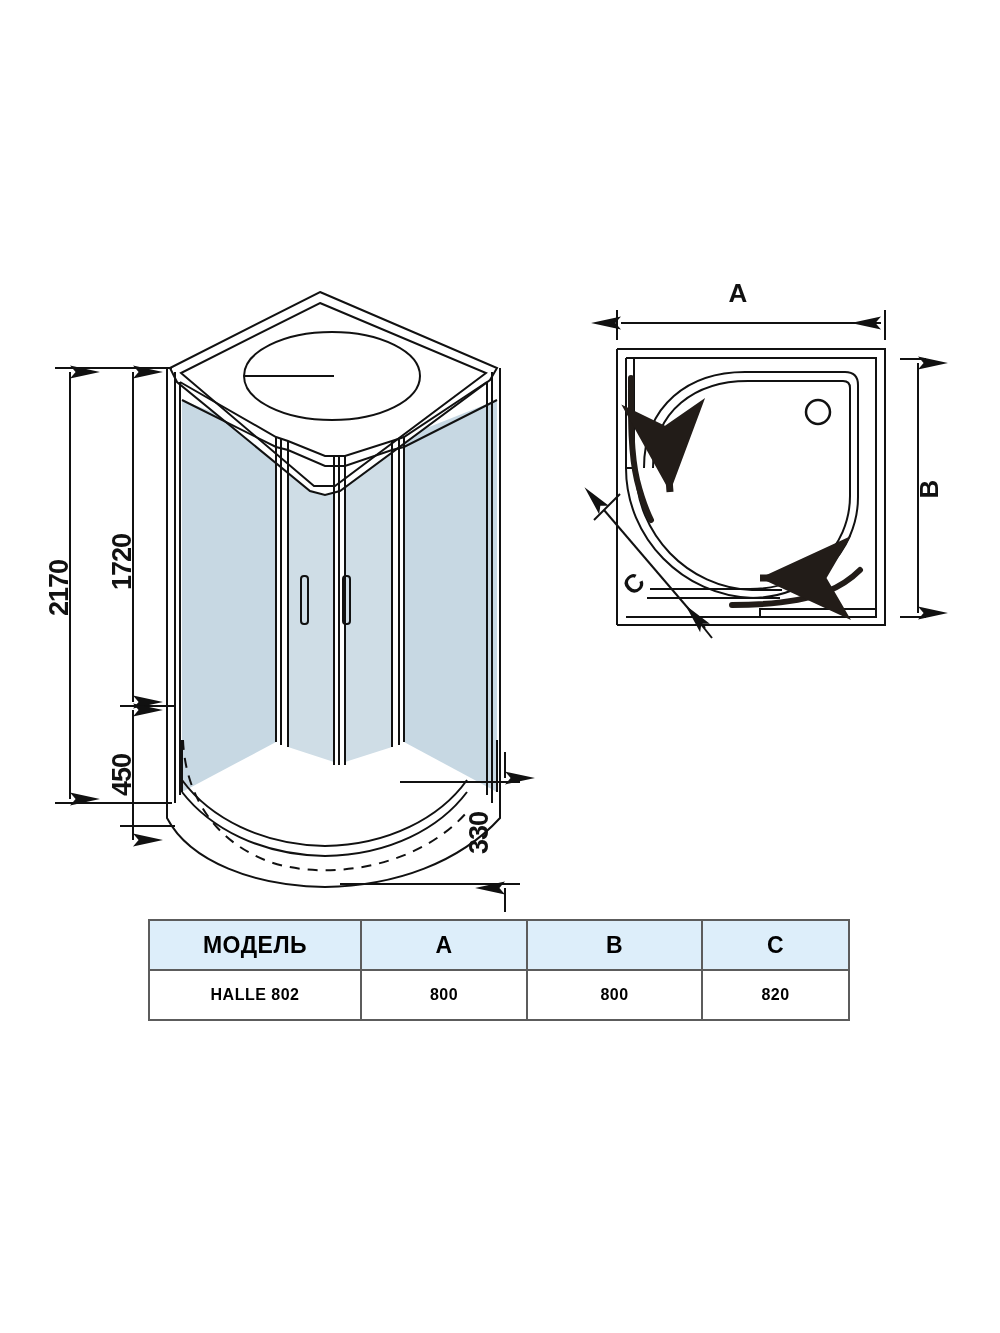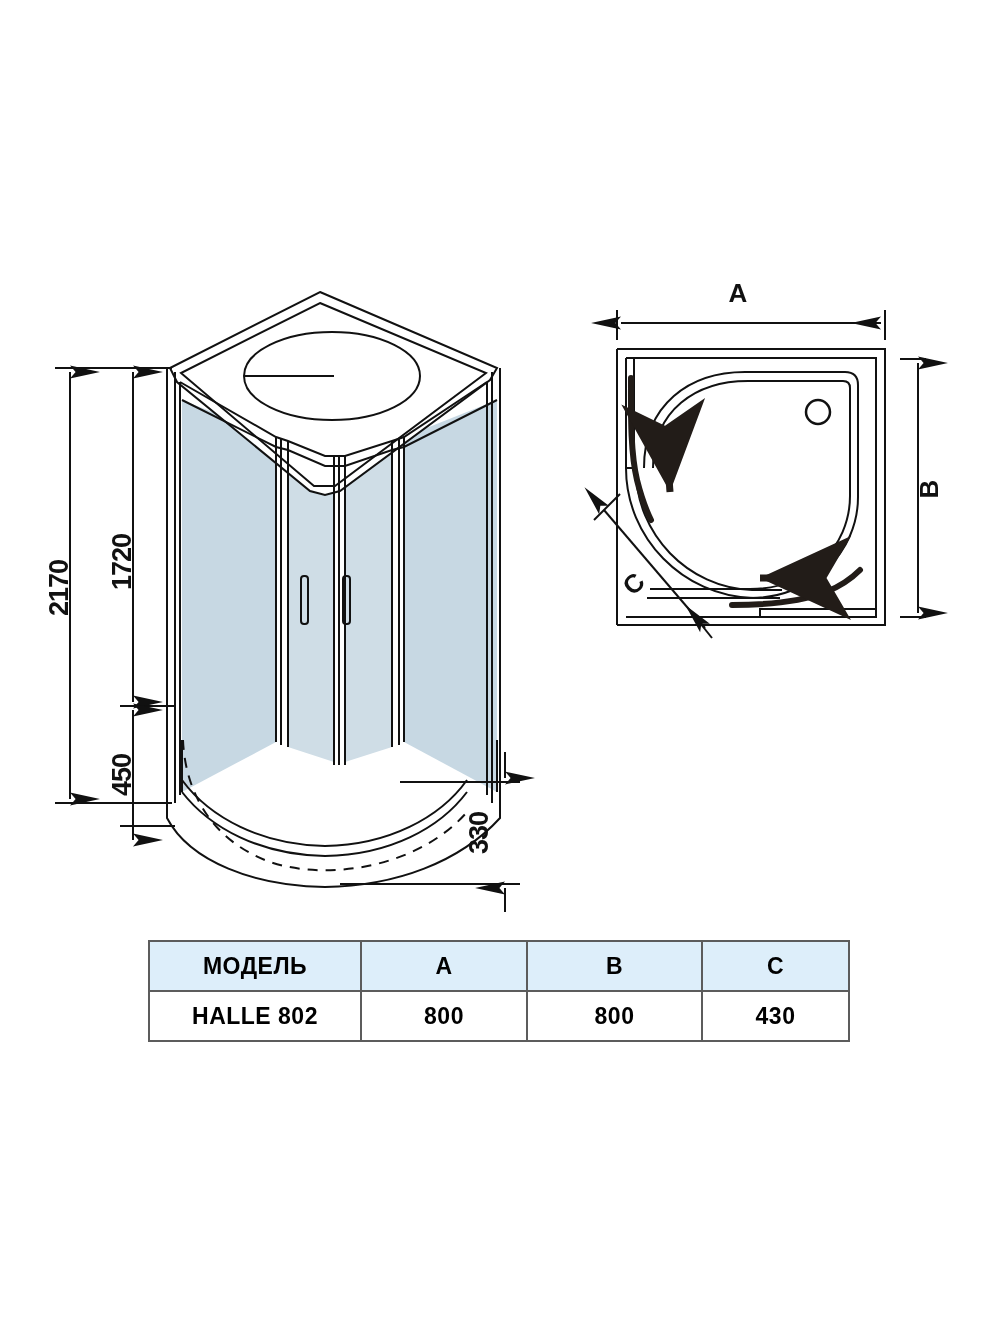--- a/index.html
+++ b/index.html
@@ -36,32 +36,32 @@
   .dim-letter {
     font-family: "Liberation Sans", sans-serif;
     font-weight: bold;
     fill: #111111;
     font-size: 26px;
   }
   
   #spec-table {
     position: absolute;
     left: 148px;
-    top: 940px;
+    top: 919px;
     width: 700px;
     border-collapse: collapse;
     table-layout: fixed;
   }
   #spec-table td, #spec-table th {
     border: 2px solid #5c5c5c;
     text-align: center;
     font-family: "Liberation Sans", sans-serif;
     font-weight: bold;
     color: #000000;
-    font-size: 23px;
+    font-size: 16px;
     letter-spacing: 0.5px;
     padding: 0;
     height: 48px;
     vertical-align: middle;
   }
   #spec-table thead th {
     background: #ddeefa;
     font-size: 23px;
   }
   #spec-table col.c-model { width: 212px; }
@@ -256,18 +256,18 @@
         <th>A</th>
         <th>B</th>
         <th>C</th>
       </tr>
     </thead>
     <tbody>
       <tr>
         <td>HALLE 802</td>
         <td>800</td>
         <td>800</td>
-        <td>430</td>
+        <td>820</td>
       </tr>
     </tbody>
   </table>
 
 </div>
 
 </body></html>

